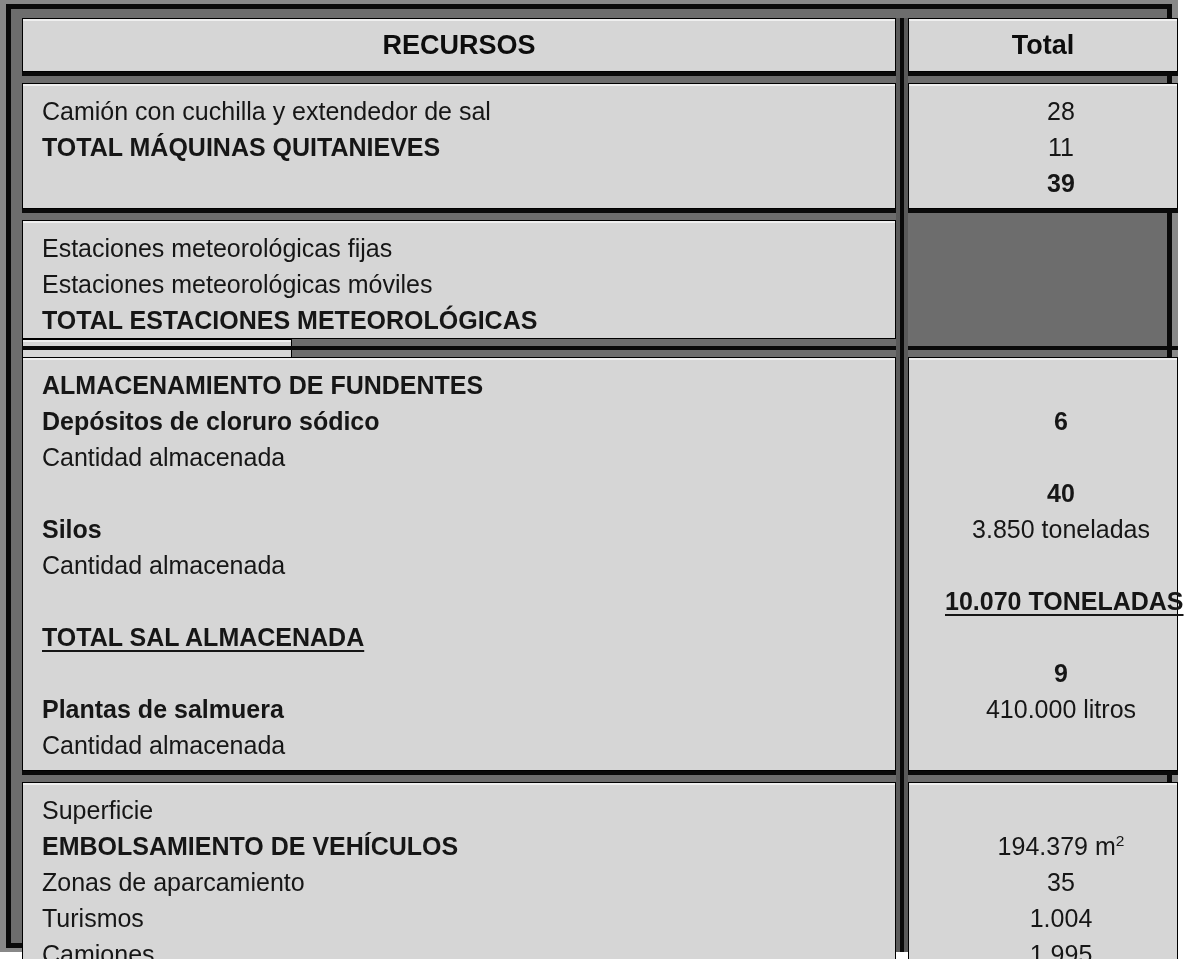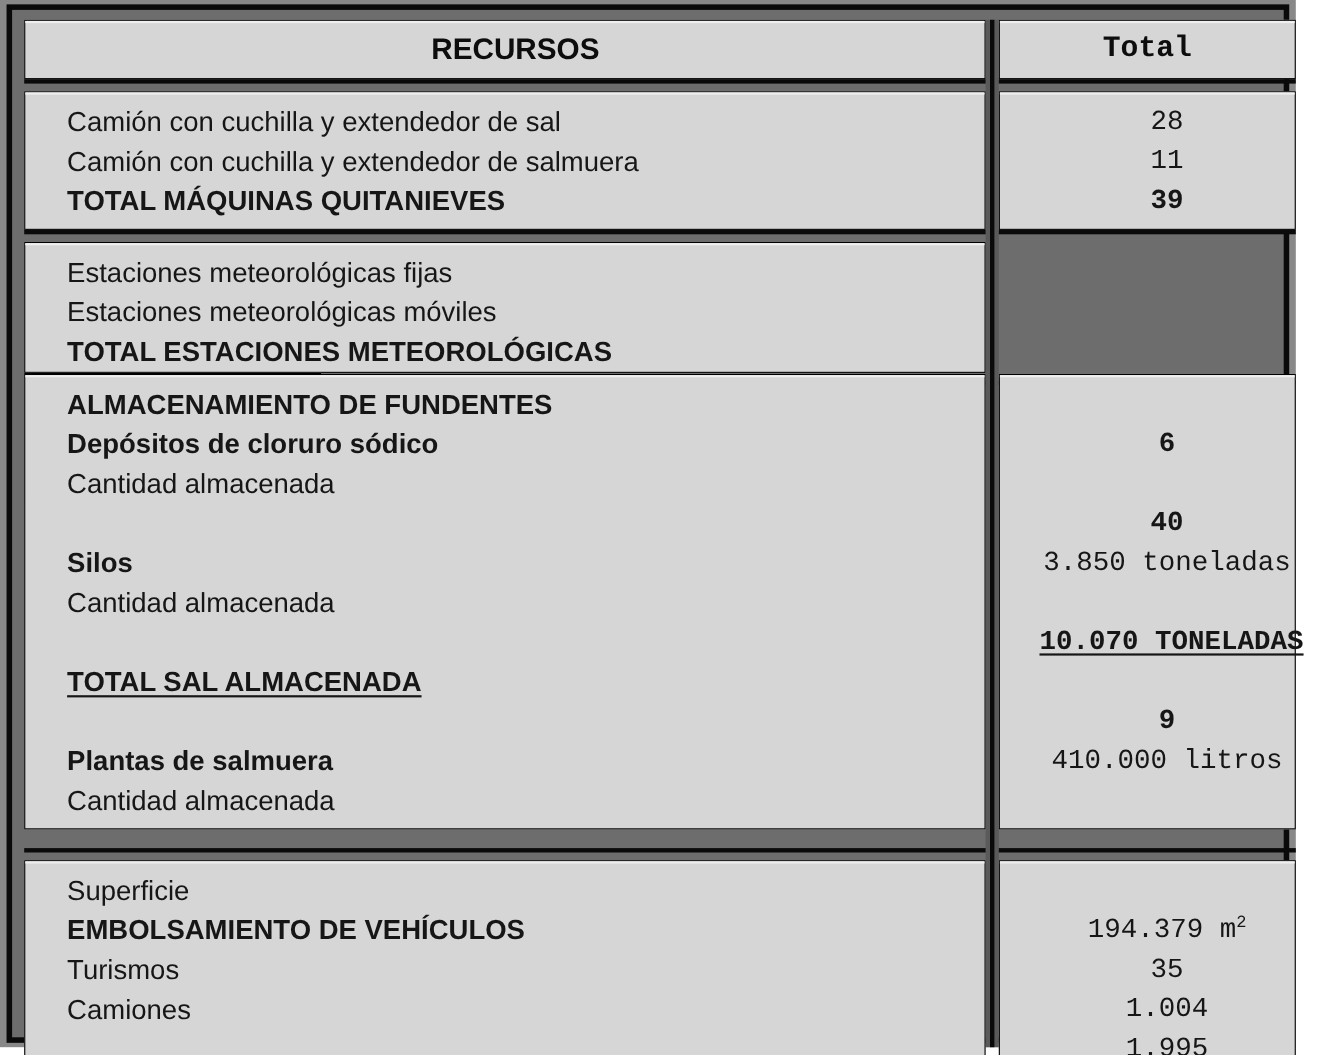--- a/index.html
+++ b/index.html
@@ -57,25 +57,23 @@
 
   .cell {
     background: #d6d6d6;
     box-sizing: border-box;
     position: relative;
     border: 1px solid #000000;
   }
   .cell.left {
     width: 874px;
     margin-right: 12px;
-    padding-left: 19px;
   }
   .cell.right {
     width: 270px;
-    font-family: Liberation Mono, monospace;
   }
 
   
   .cell::before {
     content: "";
     position: absolute;
     left: 0; top: 0; right: 0;
     height: 2px;
     background: #efefef;
     pointer-events: none;
@@ -175,21 +173,20 @@
               <div class="hdr">Total</div>
             </div>
           </div>
           <div class="sep" style="top: 54px;">
             <div class="blk"></div>
             <div class="blk2"></div>
           </div>
           <div class="band" style="top: 65px; height: 126px; justify-content: flex-end;">
             <div class="cell left pad-top" style="height: 126px;">
               <div class="row">Camión con cuchilla y extendedor de sal</div>
-              <div class="row">Camión con cuchilla y extendedor de salmuera</div>
               <div class="row bold">TOTAL MÁQUINAS QUITANIEVES</div>
             </div>
             <div class="cell right pad-top" style="height: 126px;">
               <div class="row">28</div>
               <div class="row">11</div>
               <div class="row bold">39</div>
             </div>
           </div>
           <div class="sep" style="top: 191px;">
             <div class="blk"></div>
@@ -204,21 +201,21 @@
             <div class="cell right pad-top" style="height: 126px;">
               <div class="row">21</div>
               <div class="row">3</div>
               <div class="row bold">24</div>
             </div>
           </div>
           <div class="sep" style="top: 328px;">
             <div class="blk"></div>
             <div class="blk2"></div>
           </div>
-          <div class="band" style="top: 322px; height: 414px;">
+          <div class="band" style="top: 339px; height: 414px;">
             <div class="cell left pad-top" style="height: 414px;">
               <div class="row bold">ALMACENAMIENTO DE FUNDENTES</div>
               <div class="row bold">Depósitos de cloruro sódico</div>
               <div class="row">Cantidad almacenada</div>
               <div class="row">&nbsp;</div>
               <div class="row bold">Silos</div>
               <div class="row">Cantidad almacenada</div>
               <div class="row">&nbsp;</div>
               <div class="row bold underline"><span class="u">TOTAL SAL ALMACENADA</span></div>
               <div class="row">&nbsp;</div>
@@ -239,20 +236,21 @@
             </div>
           </div>
           <div class="sep" style="top: 753px;">
             <div class="blk"></div>
             <div class="blk2"></div>
           </div>
           <div class="band" style="top: 764px; height: 198px;">
             <div class="cell left pad-top" style="height: 198px;">
               <div class="row">Superficie</div>
               <div class="row bold">EMBOLSAMIENTO DE VEHÍCULOS</div>
+              <div class="row">Zonas de aparcamiento</div>
               <div class="row">Turismos</div>
               <div class="row">Camiones</div>
             </div>
             <div class="cell right pad-top" style="height: 198px;">
               <div class="row bold">&nbsp;</div>
               <div class="row"><span>194.379 m<sup class="sq">2</sup></span></div>
               <div class="row">35</div>
               <div class="row">1.004</div>
               <div class="row">1.995</div>
             </div>

